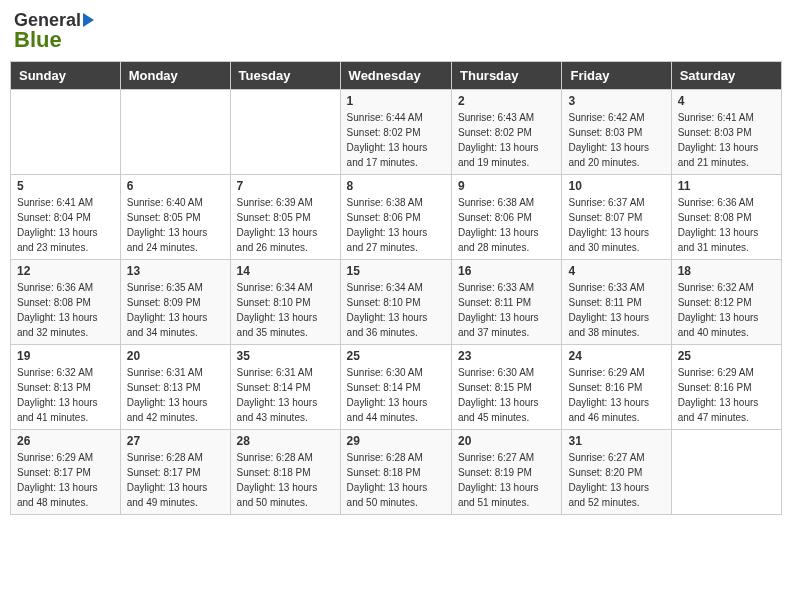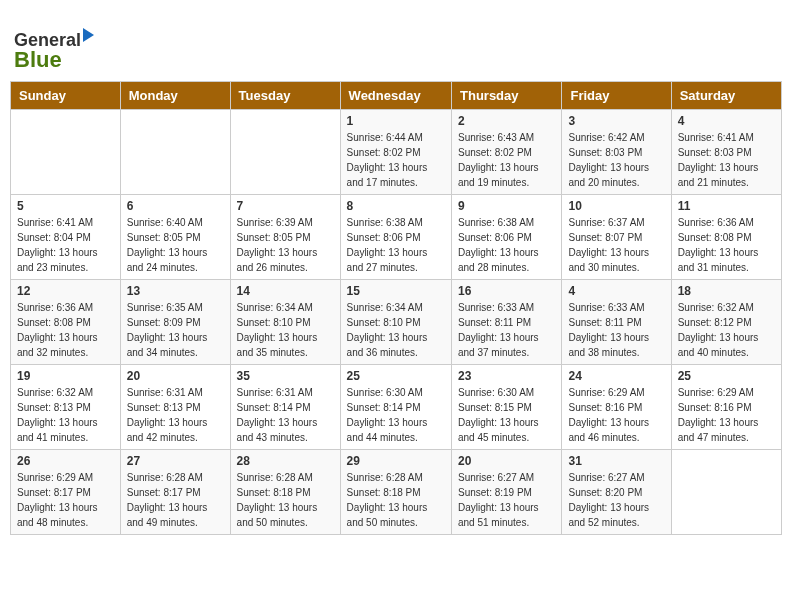--- a/index.html
+++ b/index.html
@@ -33,21 +33,21 @@
     .title-block h2 {
       font-size: 16px;
       color: #555;
       font-weight: normal;
     }
     .calendar {
       width: 100%;
       border-collapse: collapse;
     }
     .calendar thead tr {
-      background-color: #a16207;
+      background-color: #404040;
       color: #fff;
       margin-left: 40px;
     }
     .calendar thead th {
       padding: 6px 8px;
       font-size: 13px;
       font-weight: bold;
       text-align: left;
       border: 1px solid #ccc;
     }
@@ -79,21 +79,21 @@
     }
     .empty-cell {
       background: #fff !important;
     }
   </style>
 </head>
 <body>
 
 <div class="header">
   <div class="logo">
-    <div style="display:flex; align-items:flex-start;margin-top:20px;">
+    <div style="display:flex; align-items:center;">
       <span style="font-size:18px;font-weight:bold;color:#333;">General</span>
       <span style="display:inline-block;width:0;height:0;border-top:7px solid transparent;border-bottom:7px solid transparent;border-left:11px solid #1a6bbf;margin:0 2px;vertical-align:middle;margin-top:-2px;"></span>
     </div>
     <span style="font-size:22px;font-weight:bold;color:#4d7c0f;margin-top:-4px;">Blue</span>
   </div>
   <div class="title-block">
     <h1></h1>
     <h2></h2>
   </div>
 </div>

